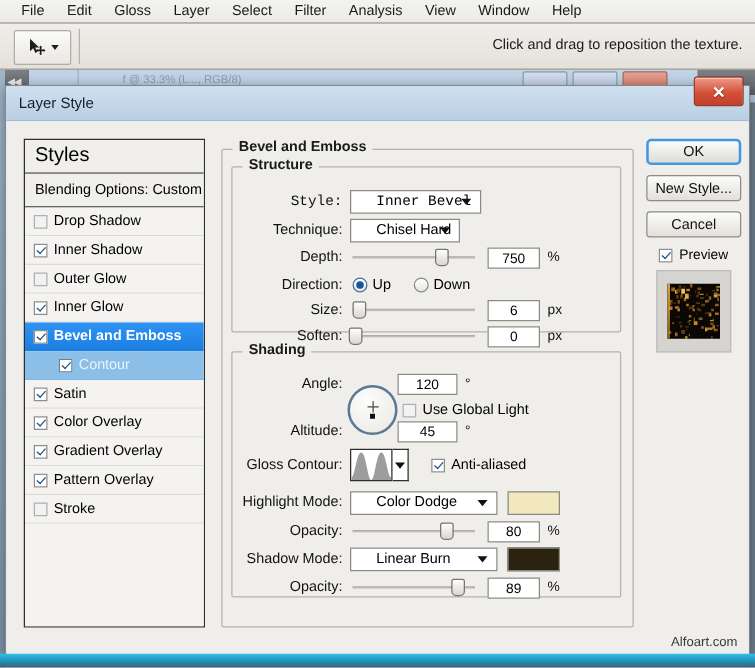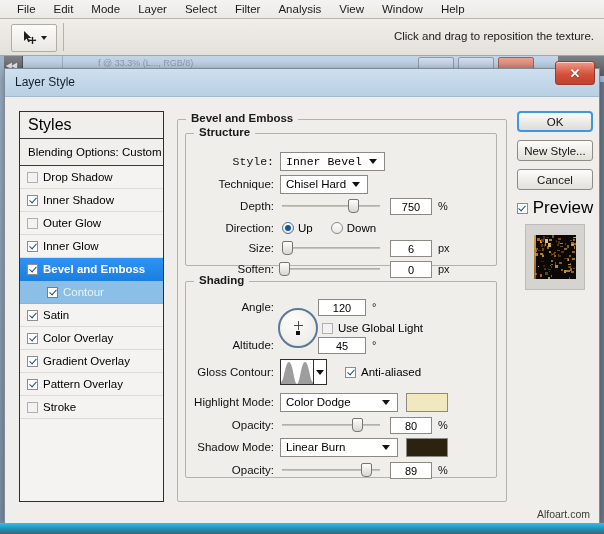--- a/index.html
+++ b/index.html
@@ -165,21 +165,21 @@
   .g-struct{left:8px;top:22px;width:312px;height:133px;}
   .g-shade{left:8px;top:170px;width:312px;height:197px;}
 
   .row{position:absolute;display:flex;align-items:center;height:18px;}
   .lbl{font-size:11.5px;color:#111;text-align:right;}
 
   
   .sel-box{
     height:19px;border:1px solid #8c8a84;background:#fff;
     display:flex;align-items:center;box-sizing:border-box;
-    padding-left:5px;font-size:11.5px;position:relative;text-align:center;
+    padding-left:20px;font-size:11.5px;position:relative;text-align:center;
   }
   .sel-box .arr{
     position:absolute;right:7px;top:50%;margin-top:-2px;
     width:0;height:0;border-left:4.5px solid transparent;
     border-right:4.5px solid transparent;border-top:5px solid #111;
   }
   
   .num{
     height:17px;border:1px solid #8c8a84;background:#fff;
     font-size:11px;text-align:center;line-height:17px;box-sizing:border-box;
@@ -261,21 +261,21 @@
     border:1px solid #8e8c86;border-radius:3px;
     font-size:11.5px;display:flex;align-items:center;justify-content:center;
     margin-bottom:8px;color:#111;
   }
   .btn.primary{
     border:2px solid #3f97e0;border-radius:4px;
     background:linear-gradient(#fbfbfa,#dedcd6);
   }
   .prev-row{
     display:flex;align-items:center;justify-content:center;
-    font-size:17px;margin-top:2px;margin-bottom:6px;
+    font-size:11px;margin-top:2px;margin-bottom:6px;
   }
   .prev-frame{
     margin:0 auto;width:60px;height:66px;background:#d5d4d1;
     border:1px solid #bdbcb8;display:flex;align-items:center;justify-content:center;
     box-sizing:border-box;
   }
   .prev-thumb{
     width:42px;height:44px;
     background:#0a0704;
     position:relative;overflow:hidden;
@@ -300,21 +300,21 @@
   }
 </style>
 </head>
 <body>
 
 <div class="app">
 
   <div class="menubar">
     <div class="mi">File</div>
     <div class="mi">Edit</div>
-    <div class="mi">Mode</div>
+    <div class="mi">Gloss</div>
     <div class="mi">Layer</div>
     <div class="mi">Select</div>
     <div class="mi">Filter</div>
     <div class="mi">Analysis</div>
     <div class="mi">View</div>
     <div class="mi">Window</div>
     <div class="mi">Help</div>
   </div>
 
   <div class="optionsbar">

